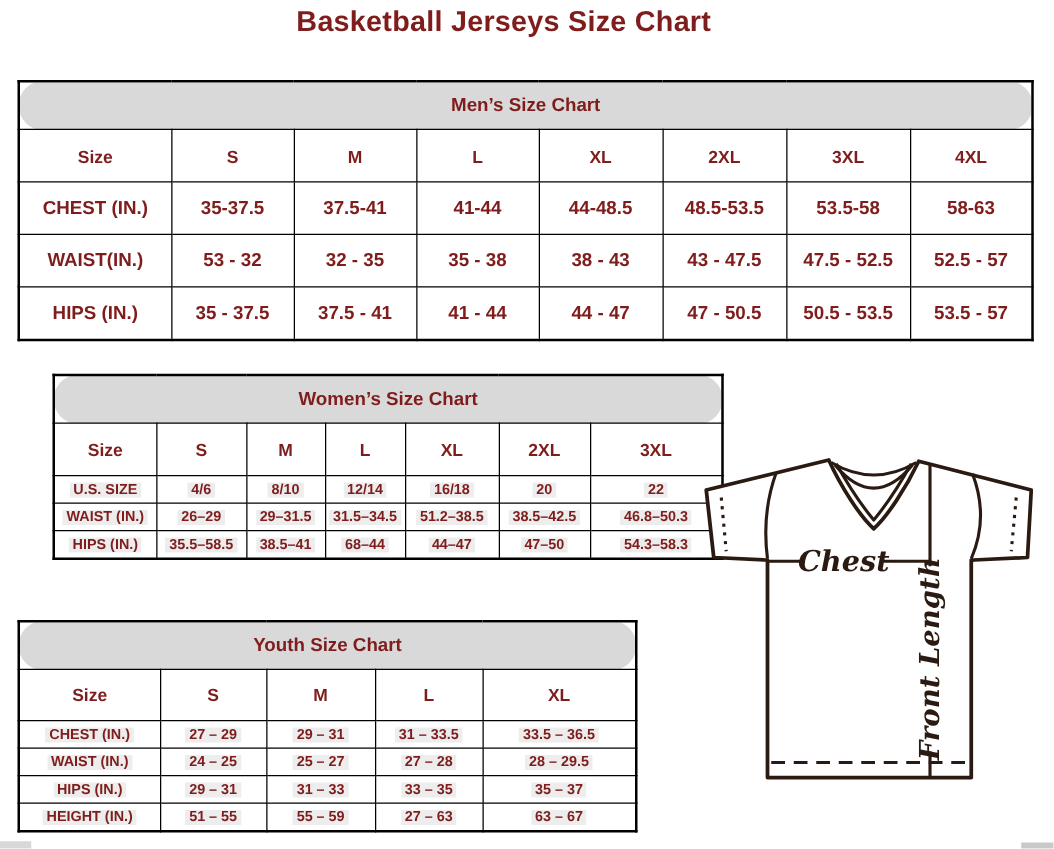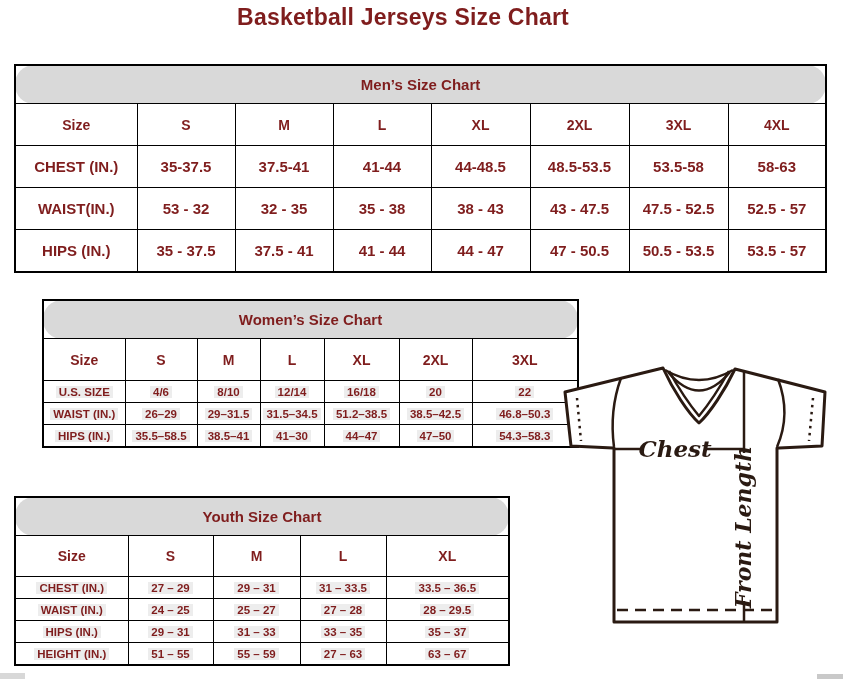--- a/index.html
+++ b/index.html
@@ -148,21 +148,21 @@
           <td><span class="hl">29–31.5</span></td>
           <td><span class="hl">31.5–34.5</span></td>
           <td><span class="hl">51.2–38.5</span></td>
           <td><span class="hl">38.5–42.5</span></td>
           <td><span class="hl">46.8–50.3</span></td>
         </tr>
         <tr class="data-row">
           <td class="row-label"><span class="hl">HIPS (IN.)</span></td>
           <td><span class="hl">35.5–58.5</span></td>
           <td><span class="hl">38.5–41</span></td>
-          <td><span class="hl">41–30</span></td>
+          <td><span class="hl">68–44</span></td>
           <td><span class="hl">44–47</span></td>
           <td><span class="hl">47–50</span></td>
           <td><span class="hl">54.3–58.3</span></td>
         </tr>
       </tbody>
     </table>
   <table class="size-table youth">
       <colgroup>
         <col style="width: 113px;">
         <col style="width: 85px;">

